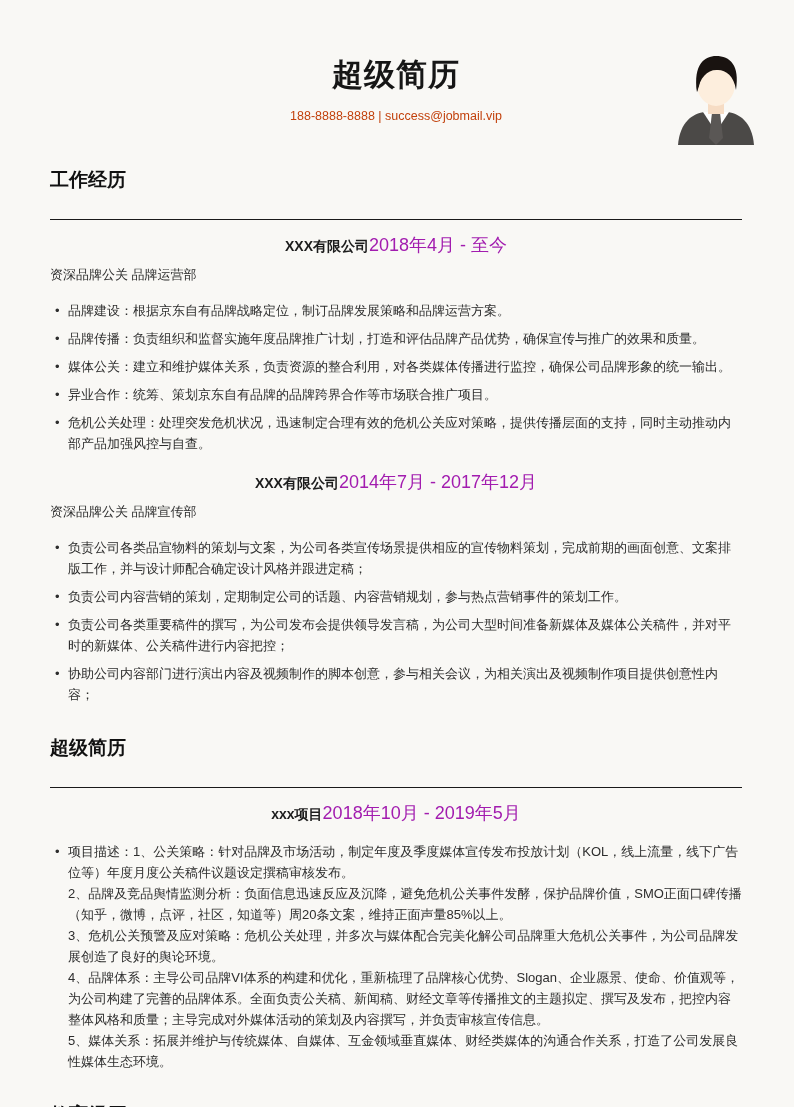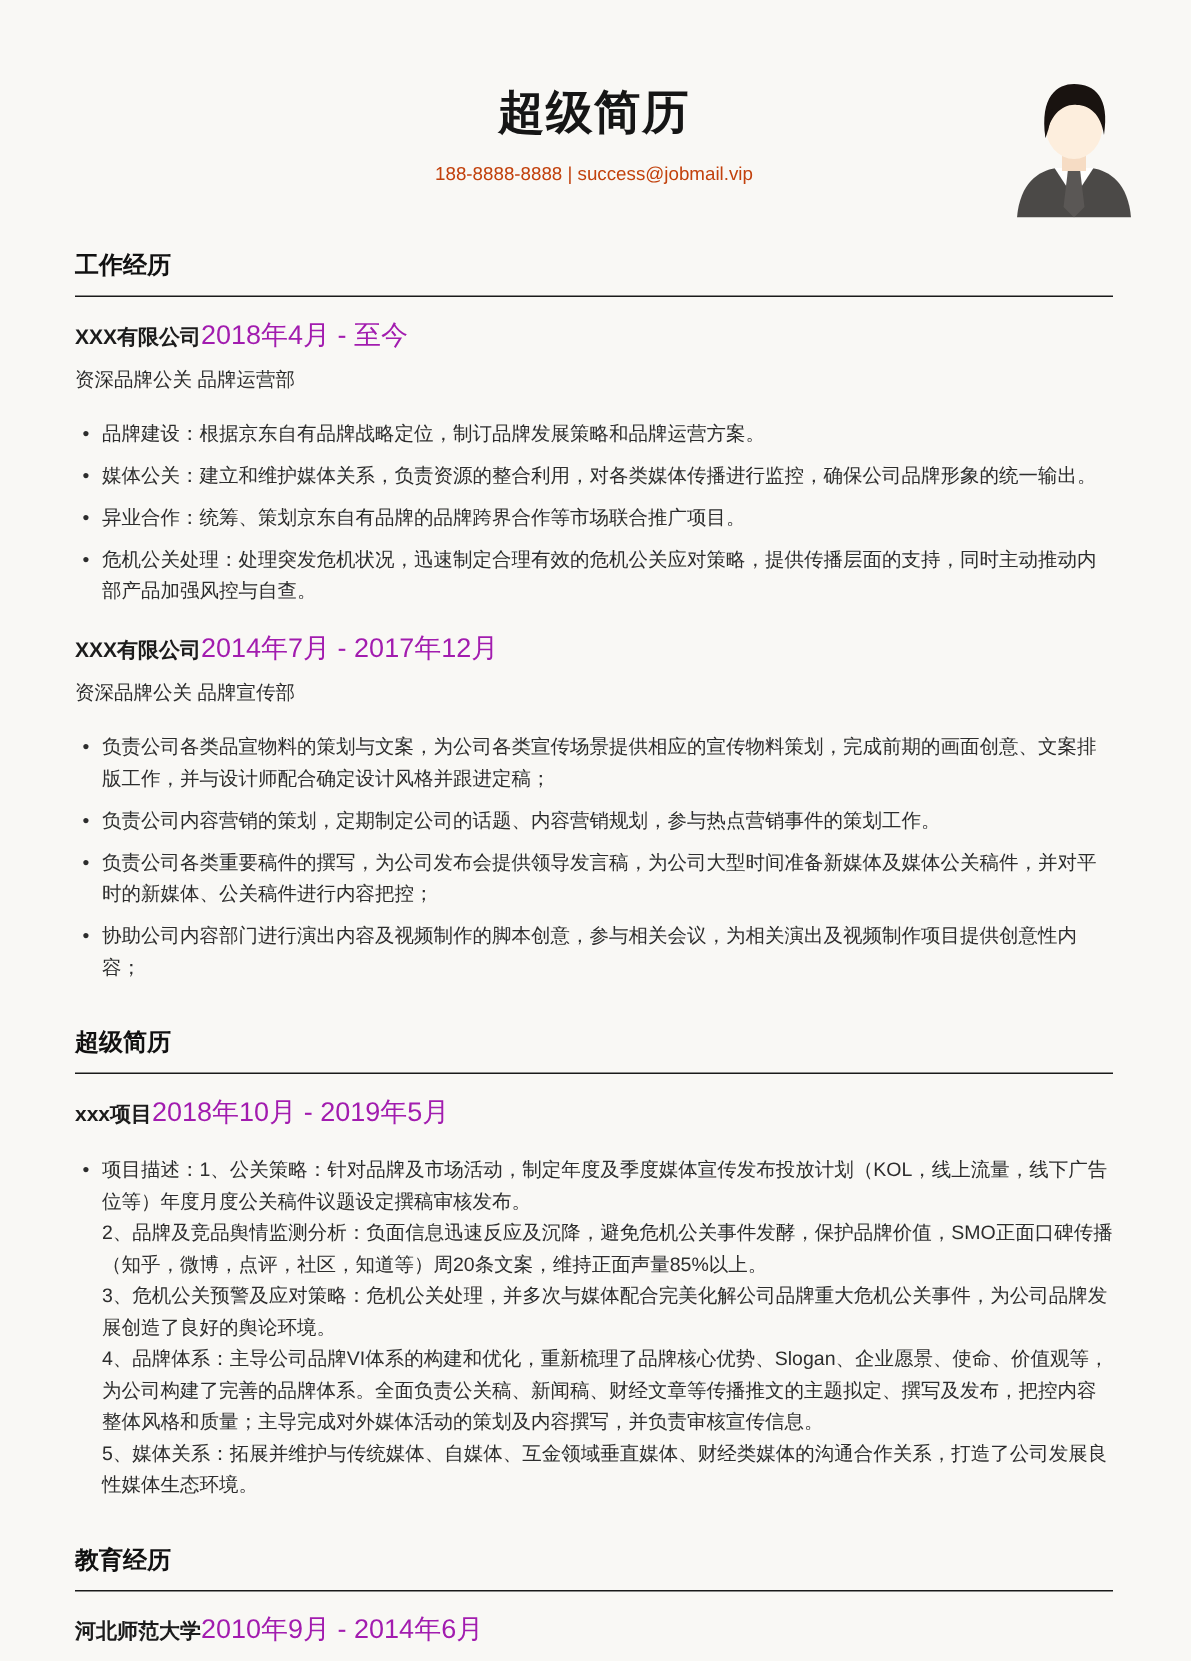--- a/index.html
+++ b/index.html
@@ -32,31 +32,31 @@
     top:52px;
     right:34px;
     width:88px;
     height:93px;
   }
   .avatar svg { width:100%; height:100%; display:block; }
 
   .section { margin-top:30px; }
   .section.first { margin-top:44px; }
   .section-heading {
-    font-size:16px;
+    font-size:19px;
     font-weight:bold;
     color:#111;
-    padding-bottom:9px;
+    padding-bottom:26px;
     border-bottom:1.5px solid #1a1a1a;
   }
 
   .entry + .entry { margin-top:16px; }
   .entry-head {
     display:flex;
-    justify-content:flex-start;
+    justify-content:center;
     align-items:baseline;
     margin-top:13px;
   }
   .entry-title { font-size:14px; font-weight:bold; color:#1c1c1c; }
   .entry-date { font-size:18px; color:#a21caf; white-space:nowrap; }
   .entry-sub {
     display:flex;
     justify-content:space-between;
     align-items:baseline;
     font-size:13px;
@@ -110,20 +110,21 @@
     <div class="entry">
       <div class="entry-head">
         <span class="entry-title">XXX有限公司</span>
         <span class="entry-date">2018年4月 - 至今</span>
       </div>
       <div class="entry-sub">
         <span>资深品牌公关 品牌运营部</span>
       </div>
       <ul class="bullets">
         <li class="bullet"><span>品牌建设：根据京东自有品牌战略定位，制订品牌发展策略和品牌运营方案。</span></li>
+        <li class="bullet"><span>品牌传播：负责组织和监督实施年度品牌推广计划，打造和评估品牌产品优势，确保宣传与推广的效果和质量。</span></li>
         <li class="bullet"><span>媒体公关：建立和维护媒体关系，负责资源的整合利用，对各类媒体传播进行监控，确保公司品牌形象的统一输出。</span></li>
         <li class="bullet"><span>异业合作：统筹、策划京东自有品牌的品牌跨界合作等市场联合推广项目。</span></li>
         <li class="bullet"><span>危机公关处理：处理突发危机状况，迅速制定合理有效的危机公关应对策略，提供传播层面的支持，同时主动推动内部产品加强风控与自查。</span></li>
       </ul>
     </div>
 
     <div class="entry">
       <div class="entry-head">
         <span class="entry-title">XXX有限公司</span>
         <span class="entry-date">2014年7月 - 2017年12月</span>

